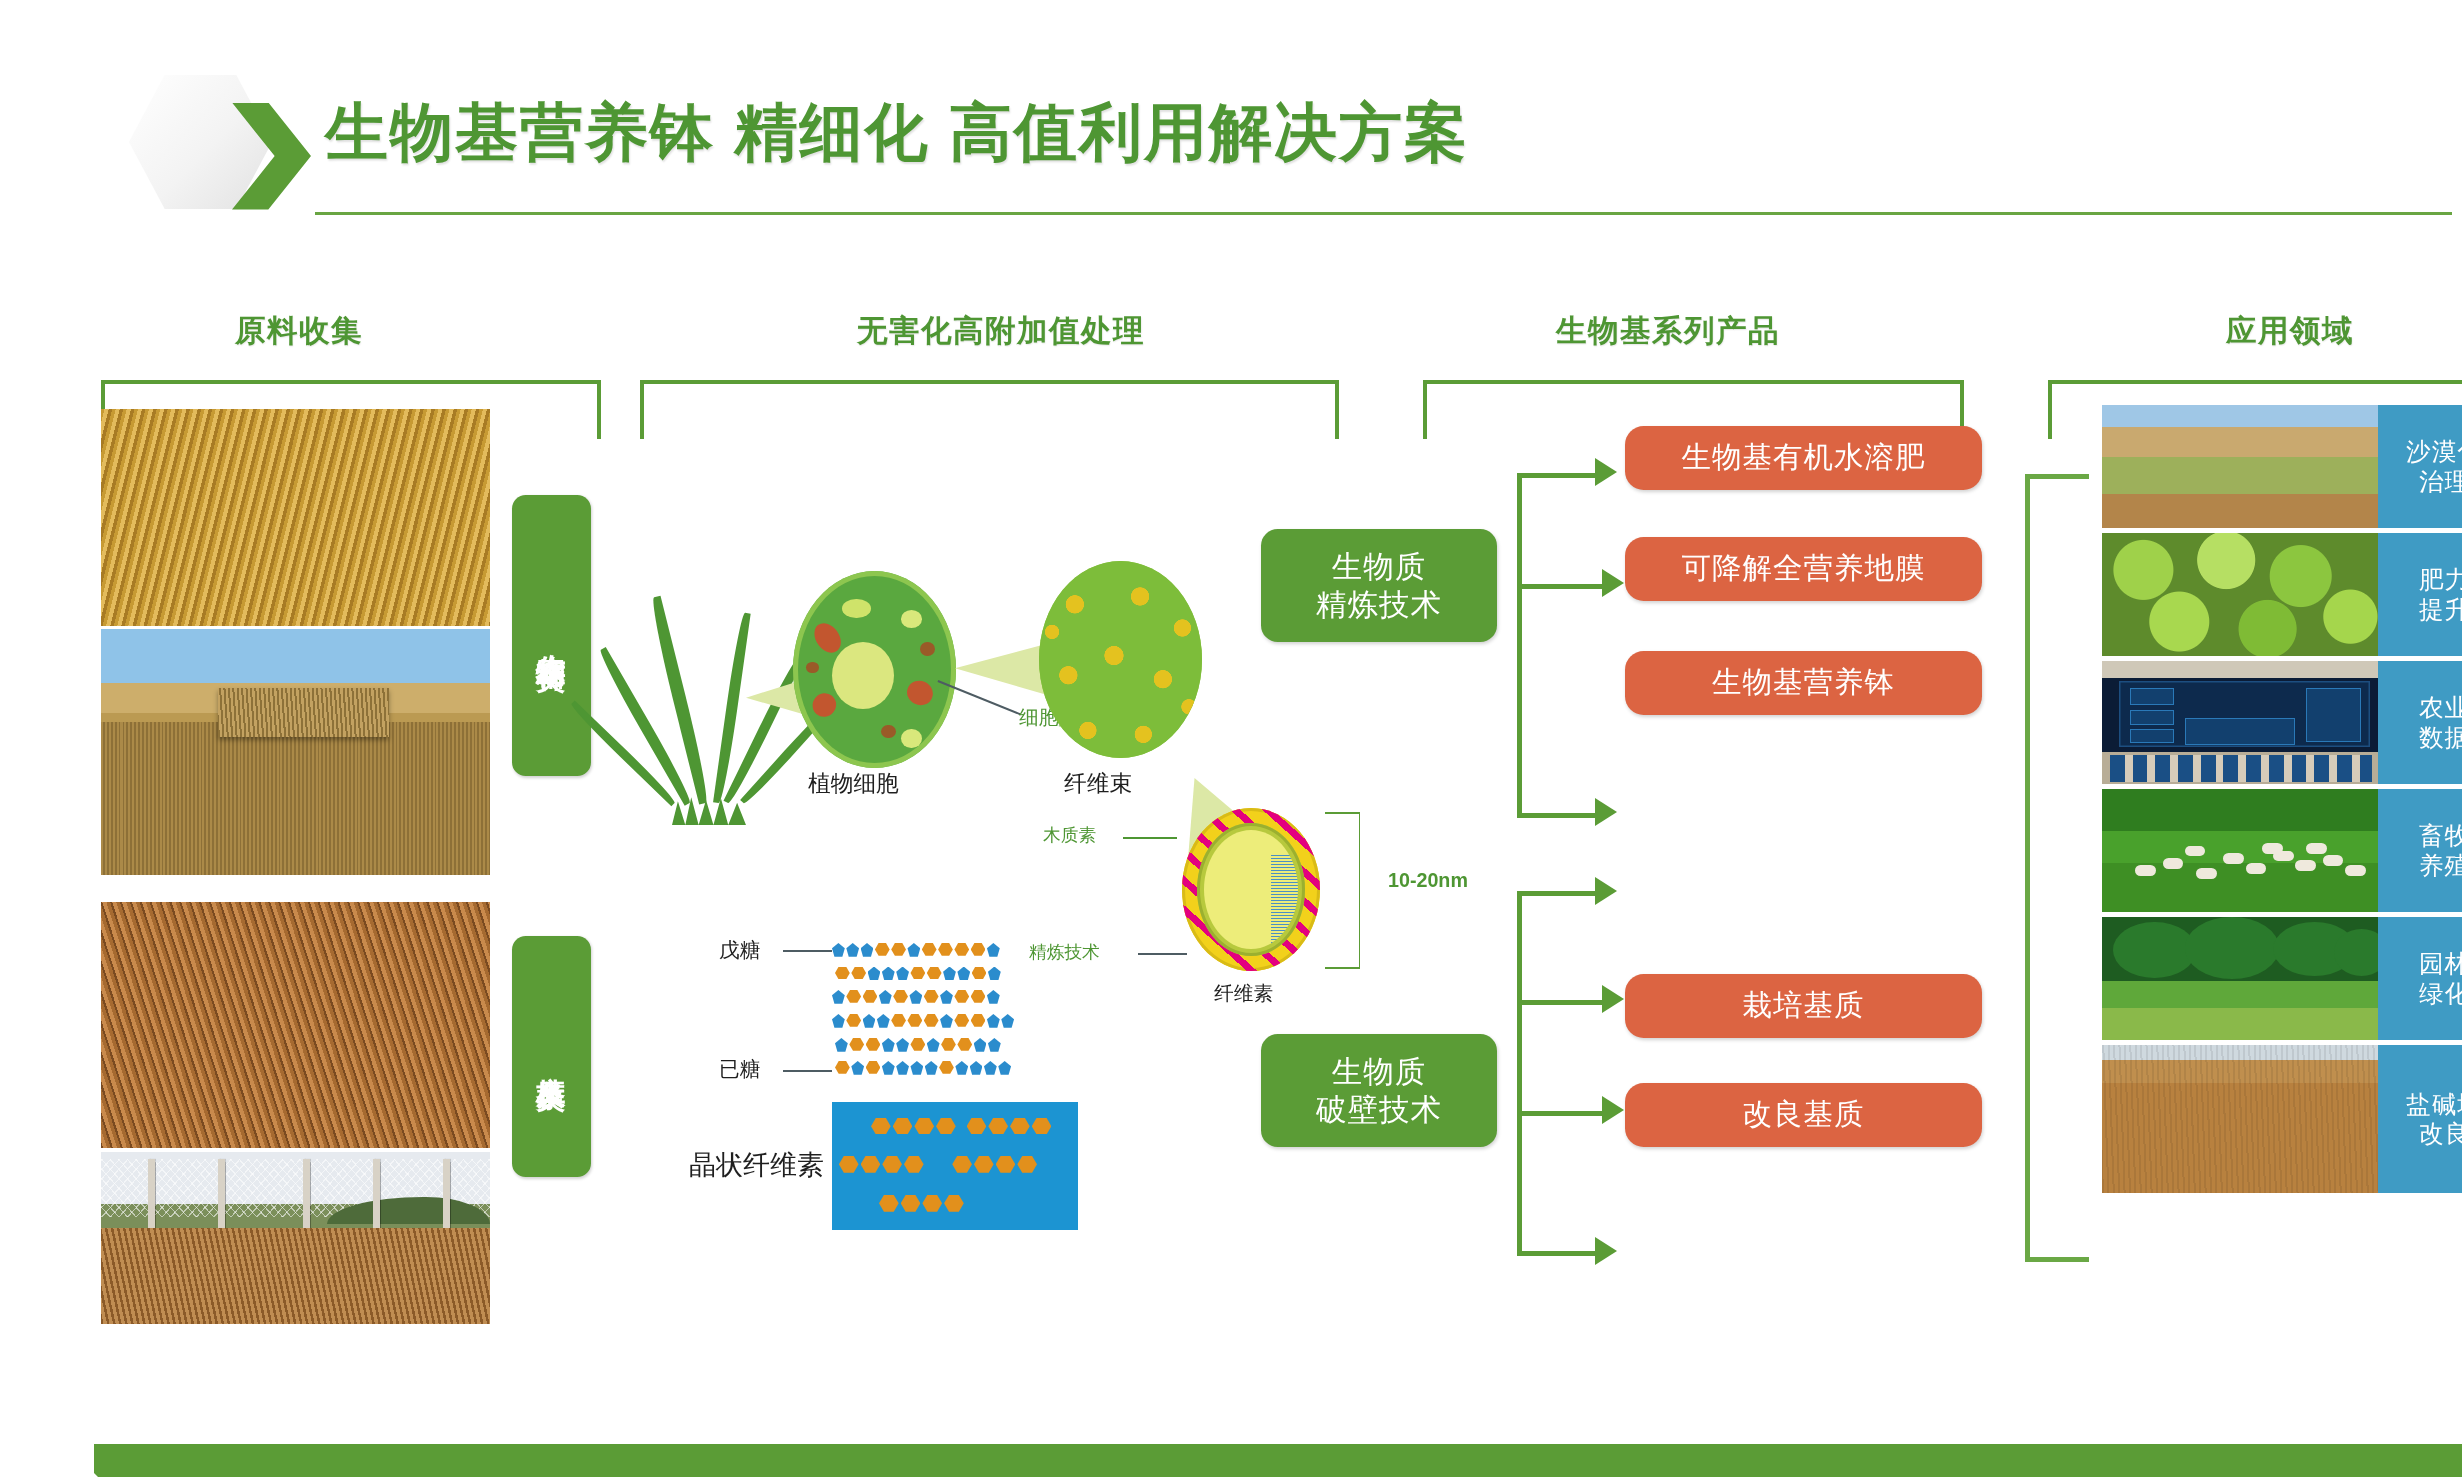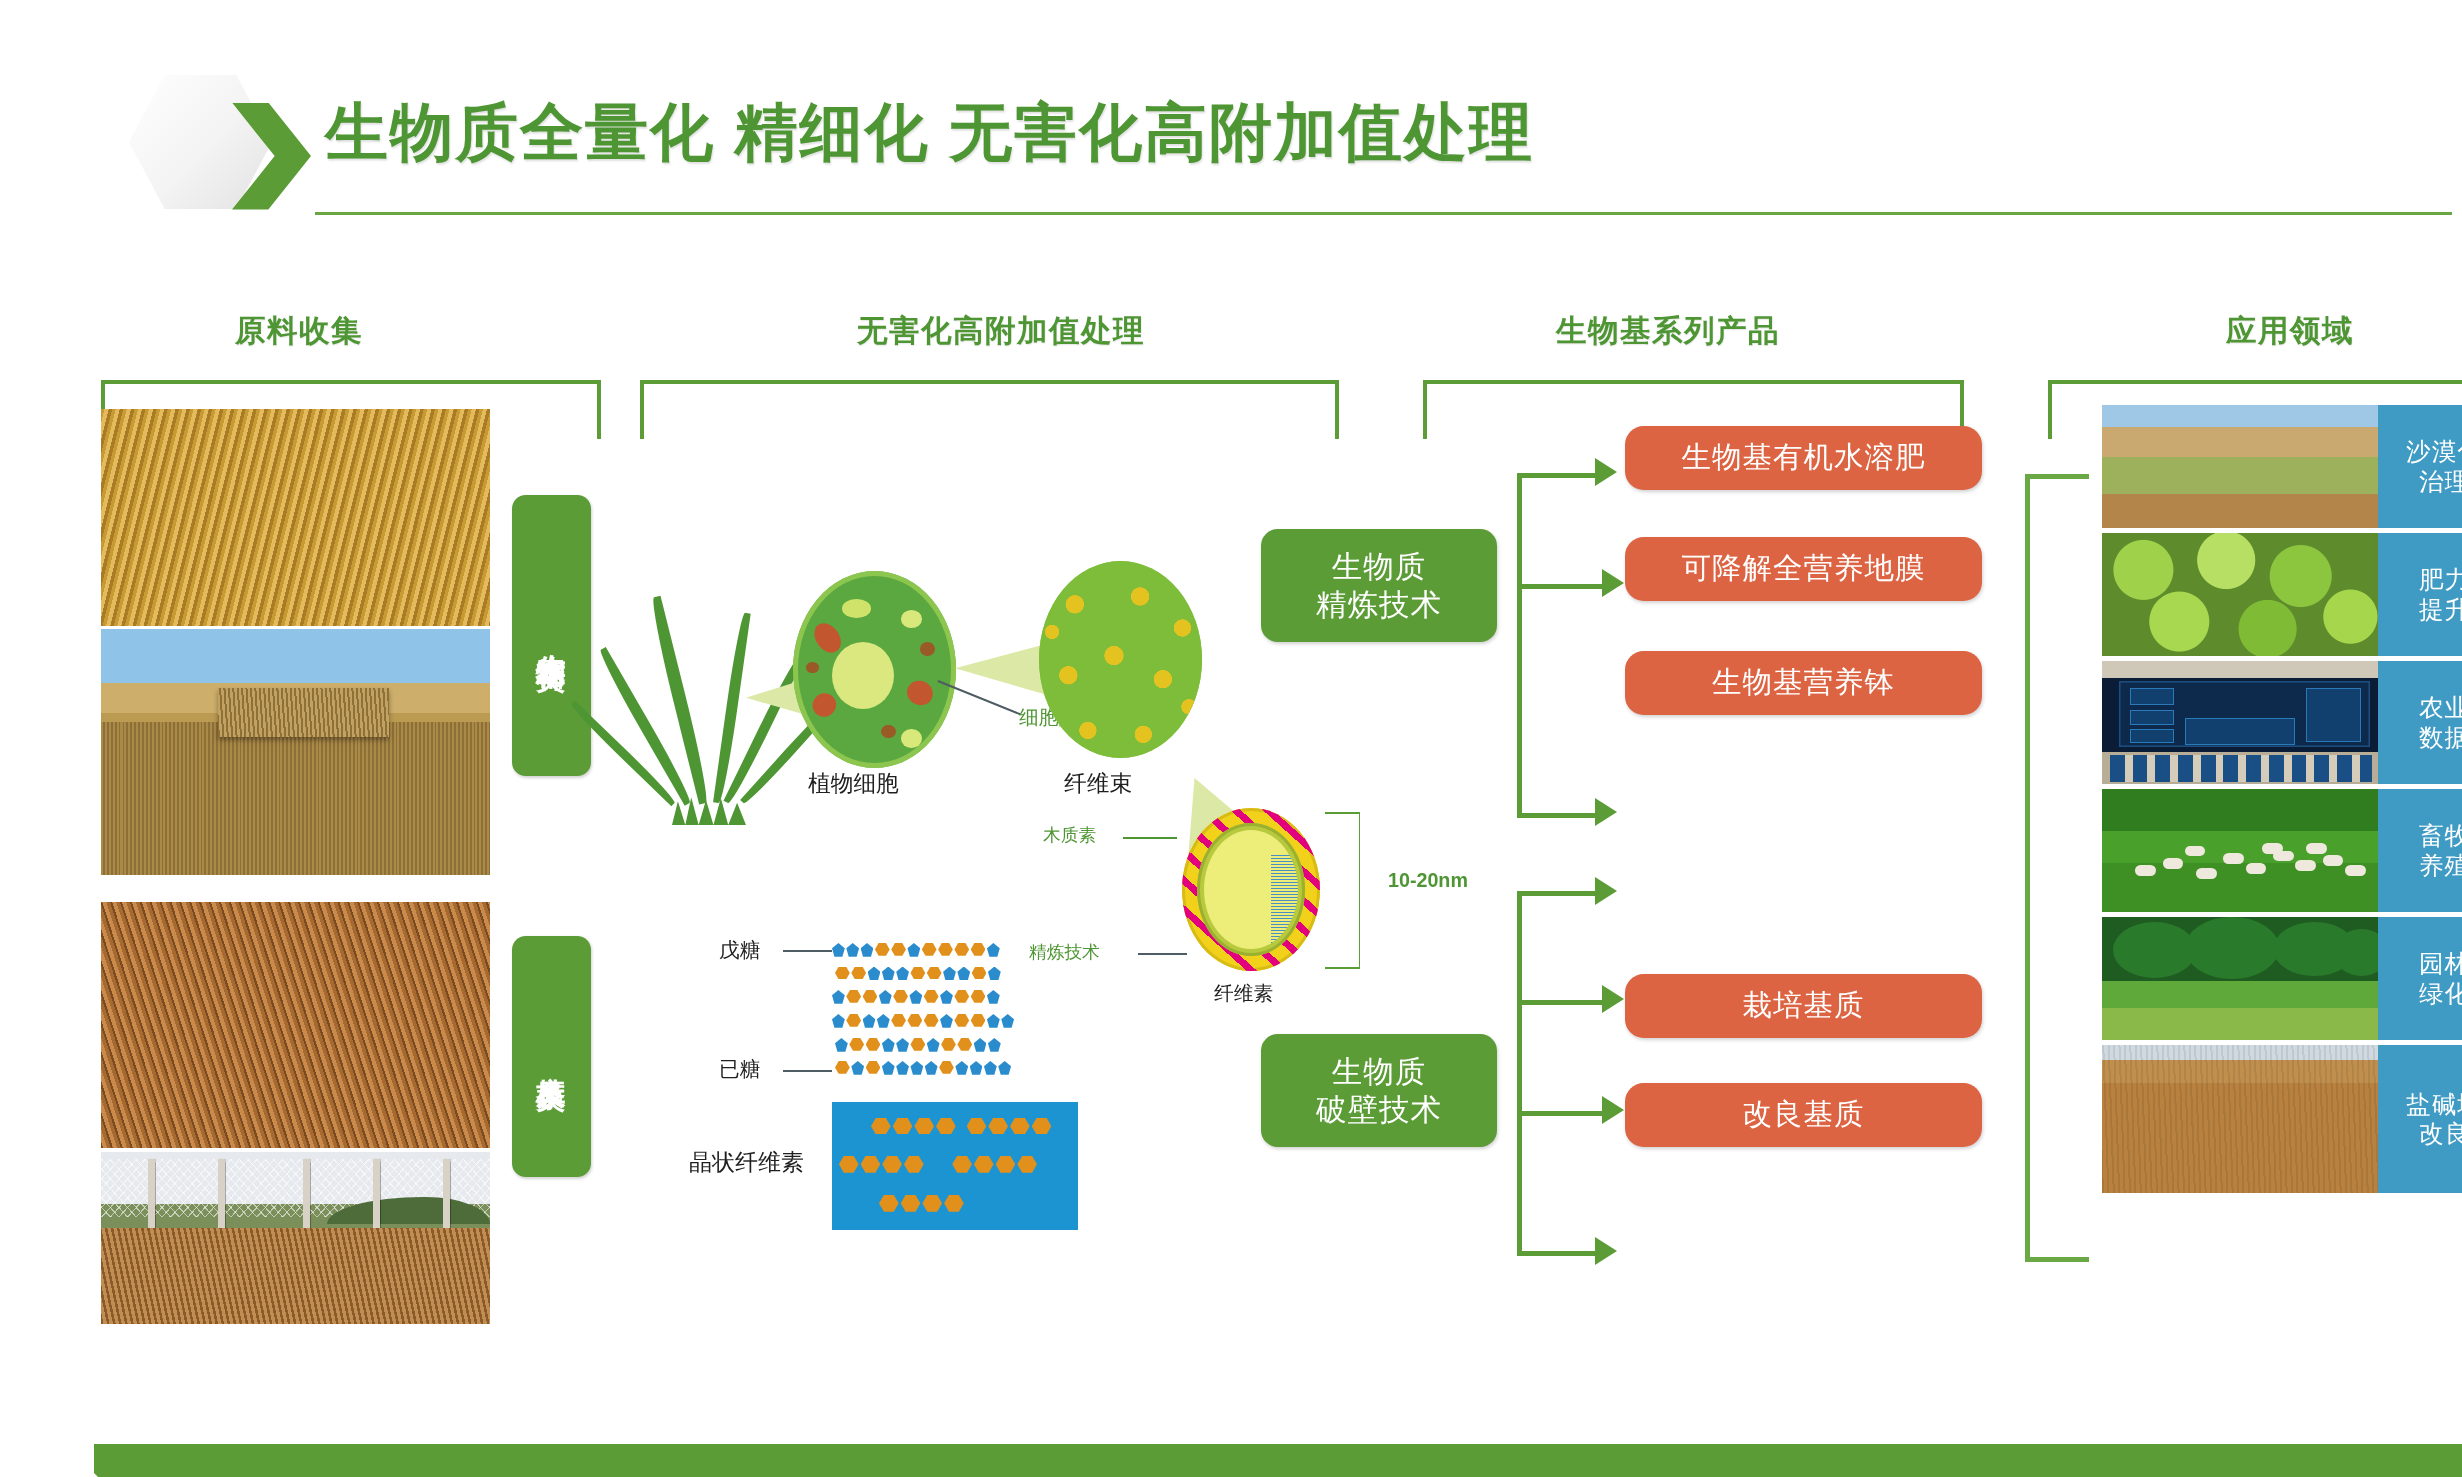--- a/index.html
+++ b/index.html
@@ -171,21 +171,21 @@
 </style>
 </head>
 <body>
 
 <div class="root">
 
   <div class="hex-wrap">
     <div class="hex-white"></div>
     <div class="hex-green"></div>
   </div>
-  <div class="title">生物质全量化 精细化 无害化高附加值处理</div>
+  <div class="title">生物基营养钵 精细化 高值利用解决方案</div>
   <div class="title-rule"></div>
 
   <div class="sec-title" style="left:235px;top:311px;">原料收集</div>
   <div class="bracket" style="left:101px;top:380px;width:500px;height:59px;"></div>
 
   <div class="sec-title" style="left:857px;top:311px;">无害化高附加值处理</div>
   <div class="bracket" style="left:640px;top:380px;width:699px;height:59px;"></div>
 
   <div class="sec-title" style="left:1556px;top:311px;">生物基系列产品</div>
   <div class="bracket" style="left:1423px;top:380px;width:541px;height:59px;"></div>
@@ -388,21 +388,21 @@
         <i class="hexmol mo" style="width:19.7px;height:16.7px"></i>
         <i class="hexmol mo" style="width:19.7px;height:16.7px"></i>
     </div>
     <div class="cr" style="left:47px;top:93px;">
       <i class="hexmol mo" style="width:19.7px;height:16.7px"></i>
         <i class="hexmol mo" style="width:19.7px;height:16.7px"></i>
         <i class="hexmol mo" style="width:19.7px;height:16.7px"></i>
         <i class="hexmol mo" style="width:19.7px;height:16.7px"></i>
     </div>
   </div>
-  <div class="dlabel" style="left:689px;top:1147px;font-size:23px;">晶状纤维素</div>
+  <div class="dlabel" style="left:689px;top:1147px;font-size:27px;">晶状纤维素</div>
 
   <div class="techbox" style="left:1261px;top:529px;width:236px;height:113px;">
     <div>
       <div>生物质</div>
       <div>精炼技术</div>
     </div>
   </div>
 
   <div class="ln" style="left:1517px;top:473px;width:5.4px;height:345px;"></div>
   <div class="ln" style="left:1517px;top:473px;width:79px;height:5.4px;"></div>

